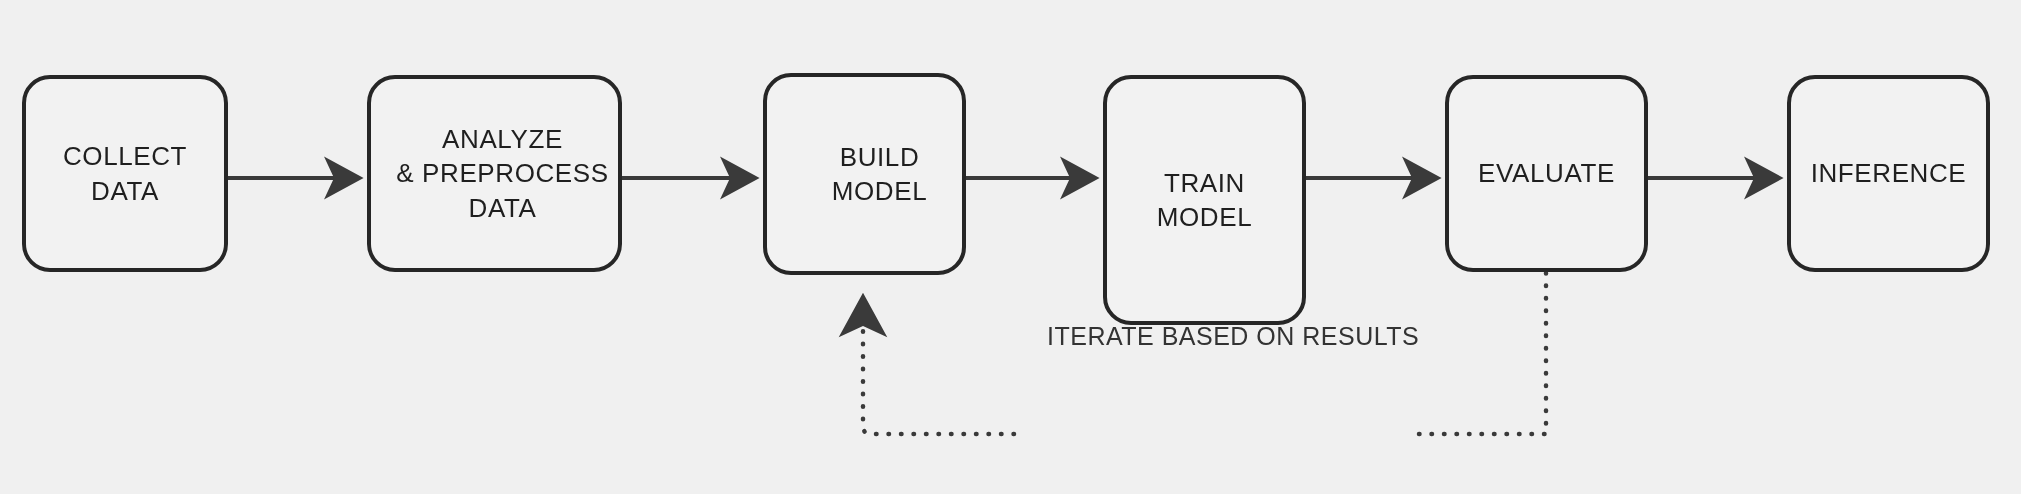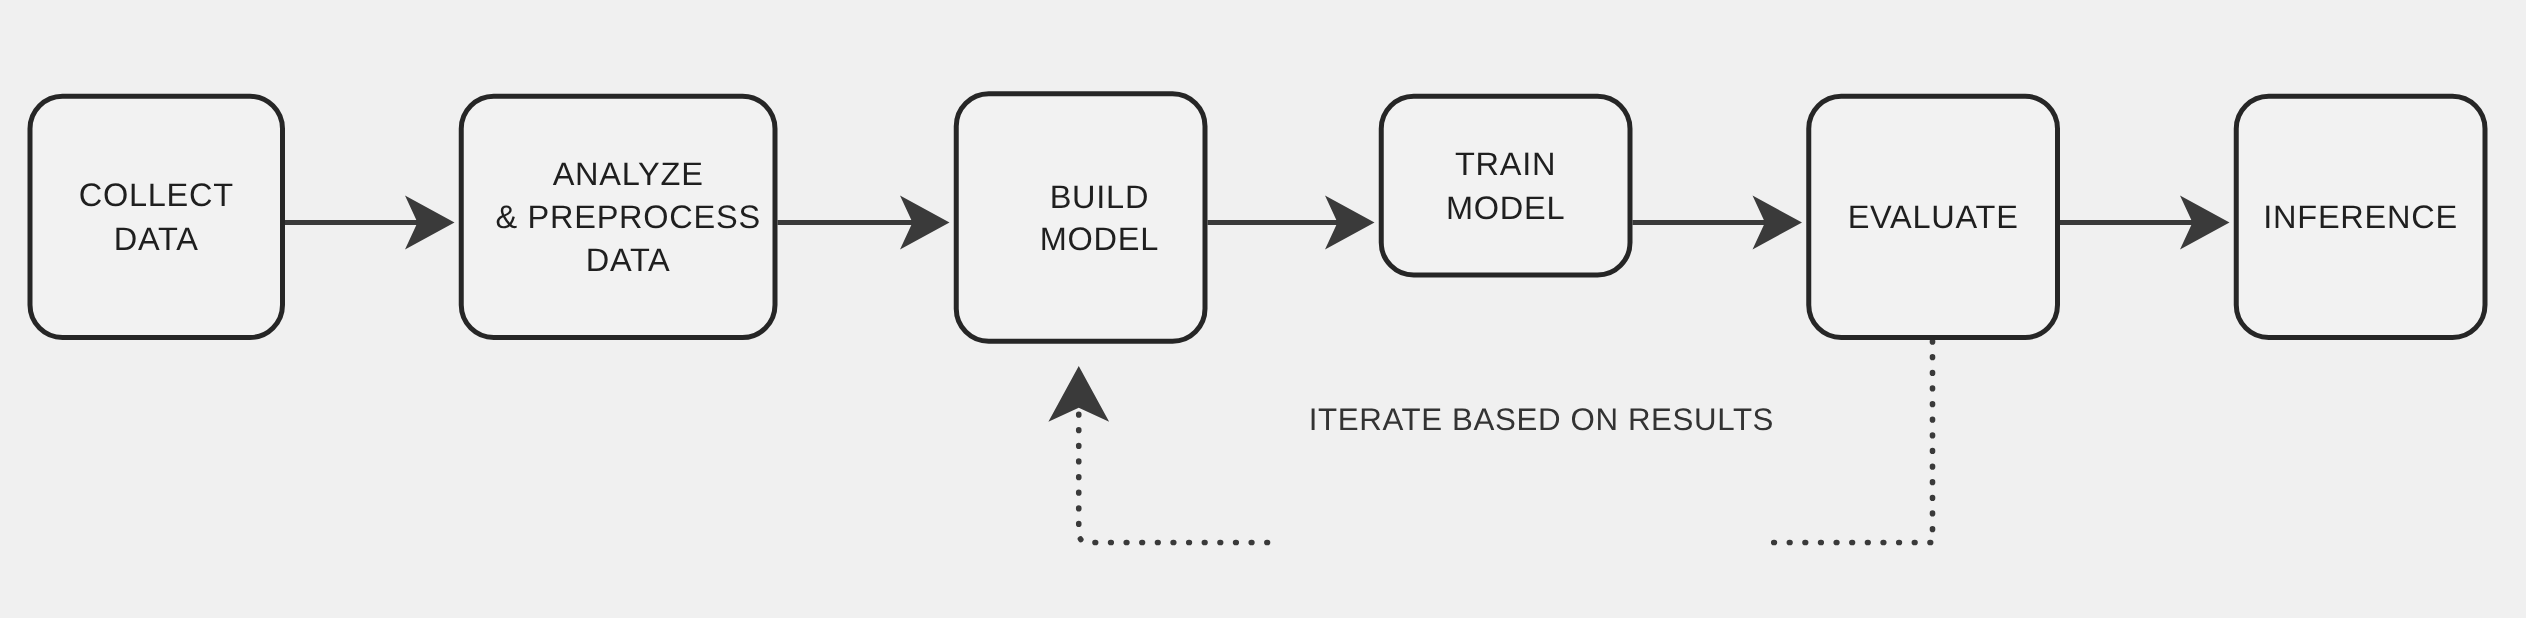--- a/index.html
+++ b/index.html
@@ -93,21 +93,21 @@
     <span class="node-label">ANALYZE
 &amp; PREPROCESS
 DATA</span>
   </div>
 
   <div class="node-box" style="left:763px; top:73px; width:203px; height:202px;padding-left:30px;">
     <span class="node-label">BUILD
 MODEL</span>
   </div>
 
-  <div class="node-box" style="left:1103px; top:75px; width:203px; height:147px;">
+  <div class="node-box" style="left:1103px; top:75px; width:203px; height:250px;">
     <span class="node-label">TRAIN
 MODEL</span>
   </div>
 
   <div class="node-box" style="left:1445px; top:75px; width:203px; height:197px;">
     <span class="node-label">EVALUATE</span>
   </div>
 
   <div class="node-box" style="left:1787px; top:75px; width:203px; height:197px;">
     <span class="node-label">INFERENCE</span>

